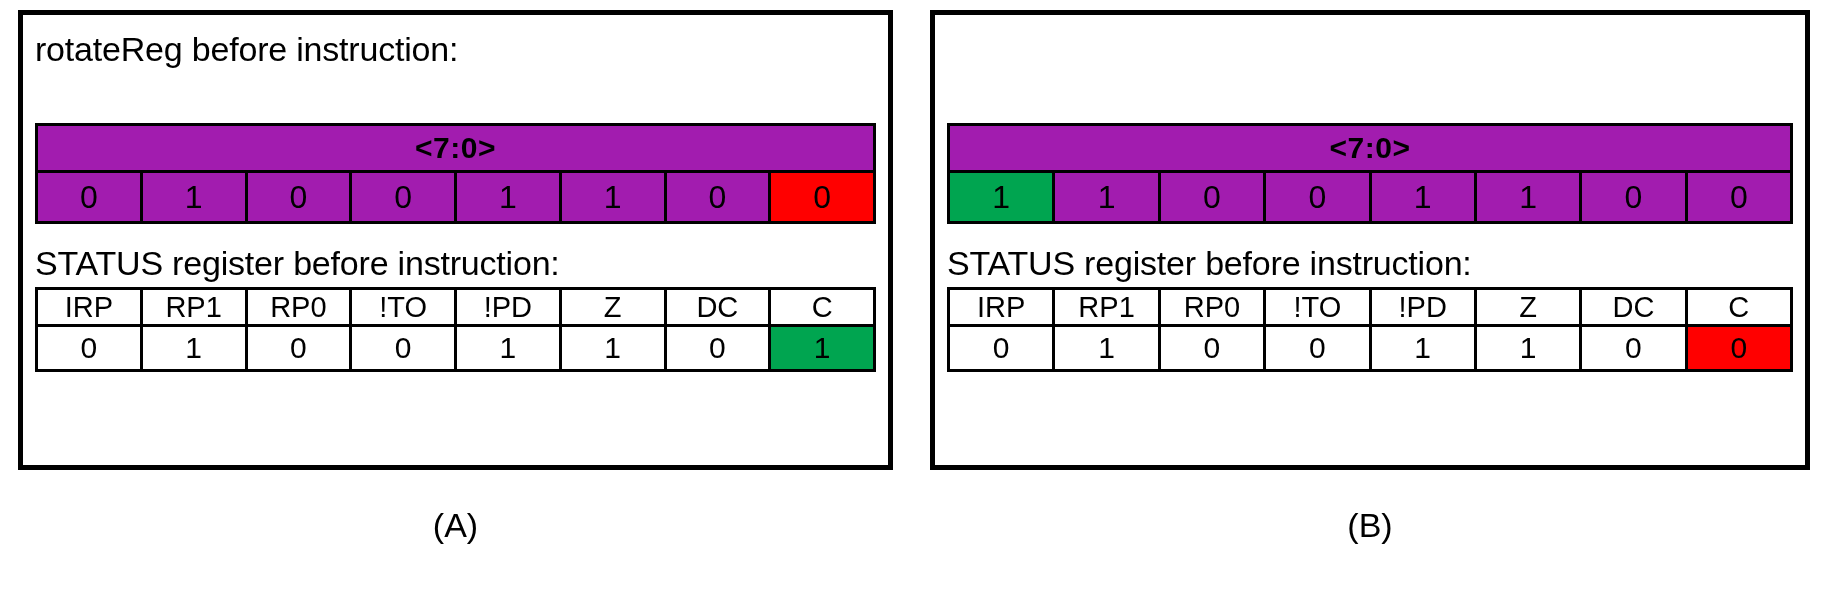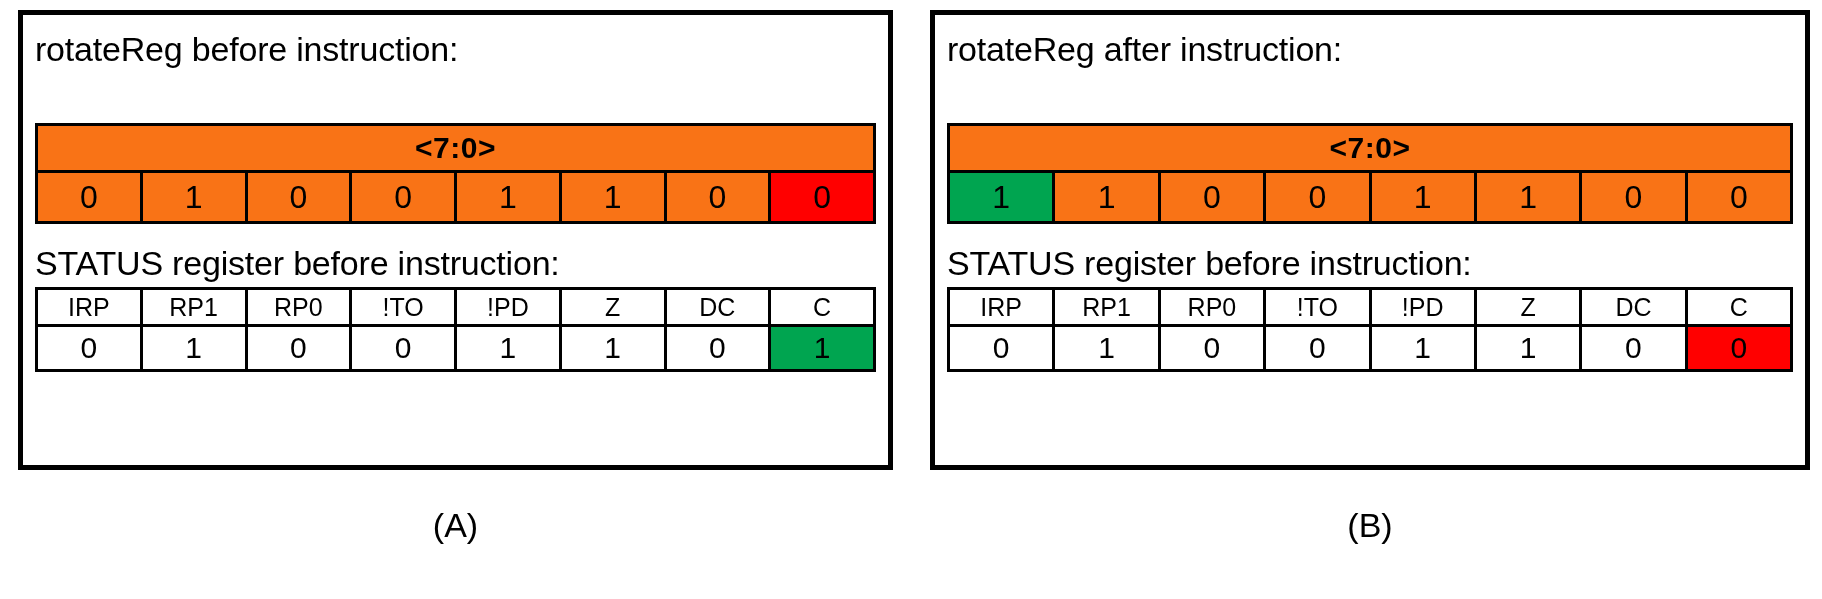--- a/index.html
+++ b/index.html
@@ -71,21 +71,21 @@
     left: 0;
     right: 0;
     top: 108px;
     border-collapse: collapse;
     table-layout: fixed;
     width: calc(100% - 6px);
   }
   .reg-table td {
     border: 3px solid #000000;
     text-align: center;
-    background: #f97316;
+    background: #a21caf;
     padding: 0;
   }
   .reg-span {
     height: 44px;
     font-size: 30px;
     font-weight: bold;
     letter-spacing: 0.5px;
   }
   .reg-bit {
     height: 48px;
@@ -103,21 +103,21 @@
     width: calc(100% - 6px);
   }
   .status-table td {
     border: 3px solid #000000;
     text-align: center;
     background: #ffffff;
     padding: 0;
   }
   .status-head {
     height: 34px;
-    font-size: 25px;
+    font-size: 29px;
   }
   .status-bit {
     height: 42px;
     font-size: 30px;
   }
 
   
   .hl-red   { background: #ff0000 !important; }
   .hl-green { background: #00a550 !important; }
 
@@ -187,21 +187,20 @@
         </tr>
       </tbody>
         </table>
 
     </div>
   </div>
 
   <div class="panel panel-b">
     <div class="panel-inner">
 
-      <div class="panel-title">rotateReg after instruction:</div>
 
       <table class="reg-table">
         <tbody>
             <tr>
           <td class="reg-span" colspan="8">&lt;7:0&gt;</td>
         </tr>
         <tr>
           <td class="reg-bit hl-green">1</td>
           <td class="reg-bit">1</td>
           <td class="reg-bit">0</td>

